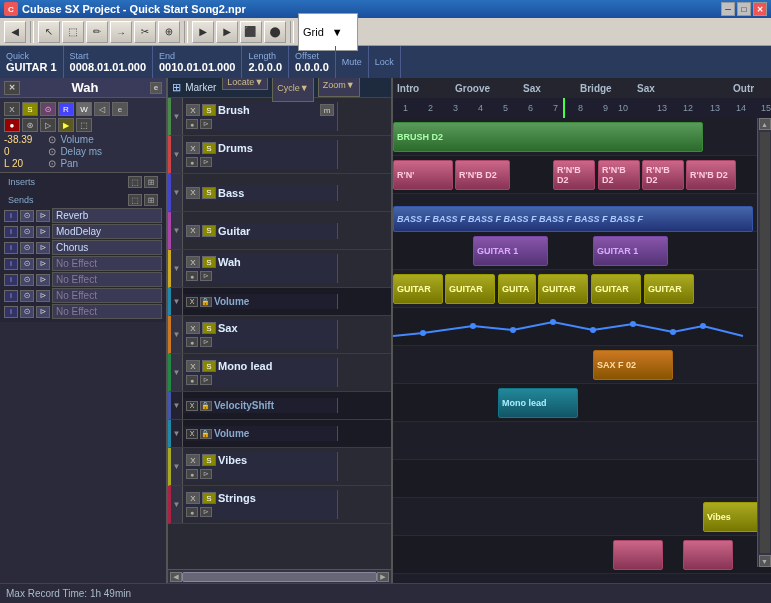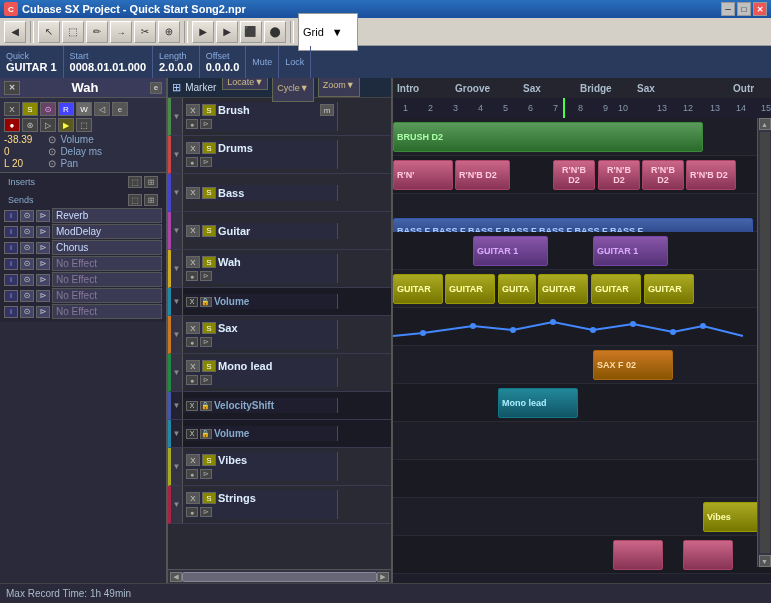--- a/index.html
+++ b/index.html
@@ -221,21 +221,20 @@
 
     
     .arrangement {
       width: 380px;
       display: flex;
       flex-direction: column;
       background: #1a1a25;
       border-left: 2px solid #555;
       position: relative;
       overflow: hidden;
-      text-align: center;
     }
 
     .ruler {
       height: 20px;
       background: #1e1e2e;
       position: relative;
       overflow: hidden;
       display: flex;
       align-items: flex-end;
     }
@@ -425,20 +424,24 @@
 <div class="info-bar">
   <div class="info-cell">
     <span class="label">Quick</span>
     <span class="value">GUITAR 1</span>
   </div>
   <div class="info-cell">
     <span class="label">Start</span>
     <span class="value">0008.01.01.000</span>
   </div>
   <div class="info-cell">
+    <span class="label">End</span>
+    <span class="value">0010.01.01.000</span>
+  </div>
+  <div class="info-cell">
     <span class="label">Length</span>
     <span class="value">2.0.0.0</span>
   </div>
   <div class="info-cell">
     <span class="label">Offset</span>
     <span class="value">0.0.0.0</span>
   </div>
   <div class="info-cell">
     <span class="label">Mute</span>
   </div>
@@ -796,21 +799,21 @@
       <div class="arr-track alt">
         <div class="block block-pink" style="left:0;width:60px;">R'N'</div>
         <div class="block block-pink" style="left:62px;width:55px;">R'N'B D2</div>
         <div class="block block-pink" style="left:160px;width:42px;">R'N'B D2</div>
         <div class="block block-pink" style="left:205px;width:42px;">R'N'B D2</div>
         <div class="block block-pink" style="left:249px;width:42px;">R'N'B D2</div>
         <div class="block block-pink" style="left:293px;width:50px;">R'N'B D2</div>
       </div>
 
       <div class="arr-track normal">
-        <div class="block block-blue" style="left:0;width:360px;height:26px;top:24px;">BASS F BASS F BASS F BASS F BASS F BASS F BASS F</div>
+        <div class="block block-blue" style="left:0;width:360px;height:26px;top:12px;font-style:italic;">BASS F BASS F BASS F BASS F BASS F BASS F BASS F</div>
       </div>
 
       <div class="arr-track alt">
         <div class="block block-purple" style="left:80px;width:75px;">GUITAR 1</div>
         <div class="block block-purple" style="left:200px;width:75px;">GUITAR 1</div>
       </div>
 
       <div class="arr-track normal">
         <div class="block block-yellow" style="left:0;width:50px;">GUITAR</div>
         <div class="block block-yellow" style="left:52px;width:50px;">GUITAR</div>

